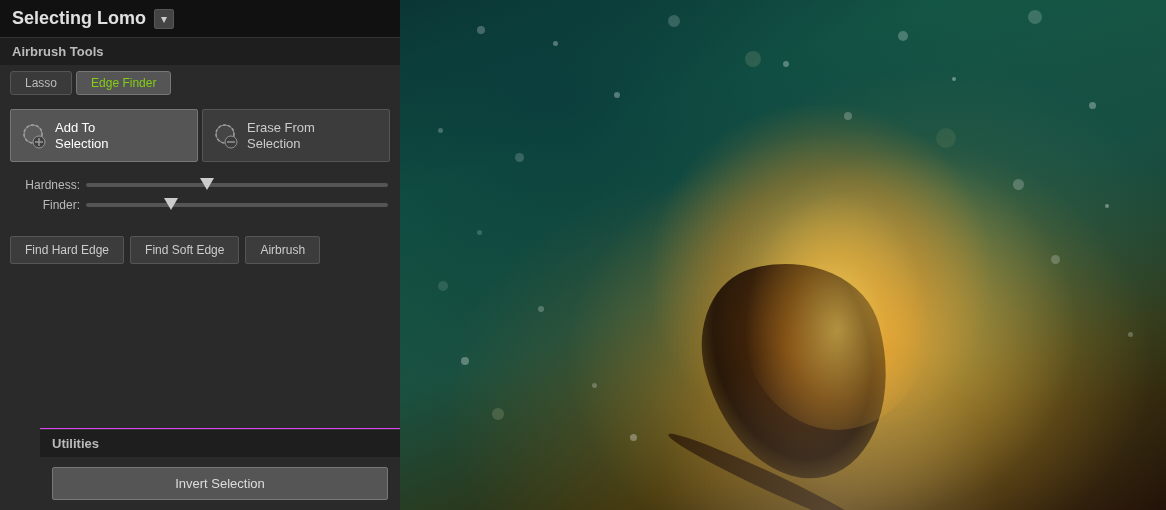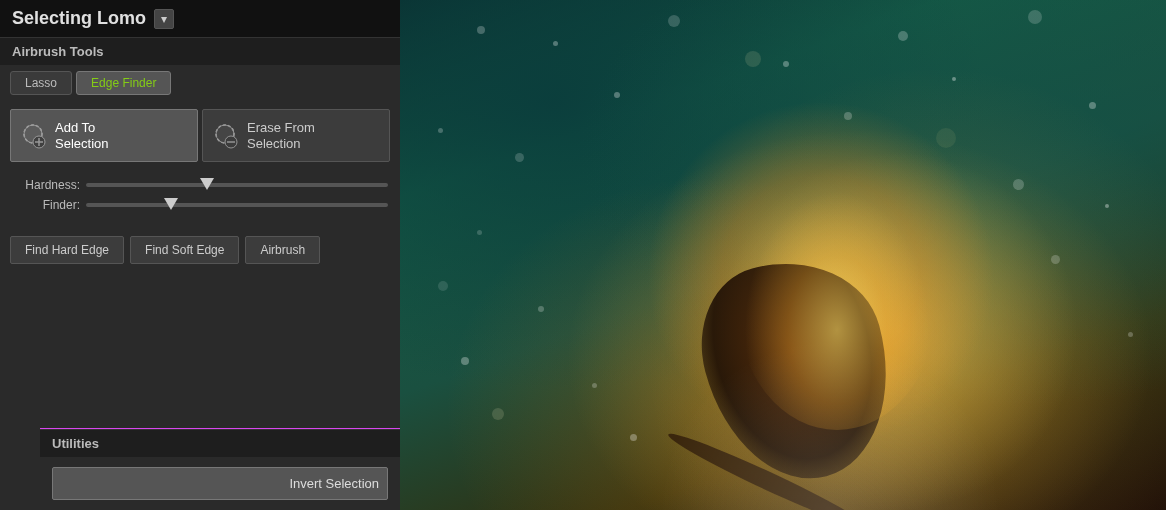--- a/index.html
+++ b/index.html
@@ -188,21 +188,21 @@
       display: block;
       width: calc(100% - 24px);
       margin: 10px 12px;
       padding: 8px;
       background: #555;
       border: 1px solid #777;
       color: #ddd;
       font-size: 13px;
       cursor: pointer;
       border-radius: 2px;
-      text-align: right;
+      text-align: center;
     }
 
     
     .right-panel {
       flex: 1;
       background: #000;
       overflow: hidden;
       position: relative;
     }
 

